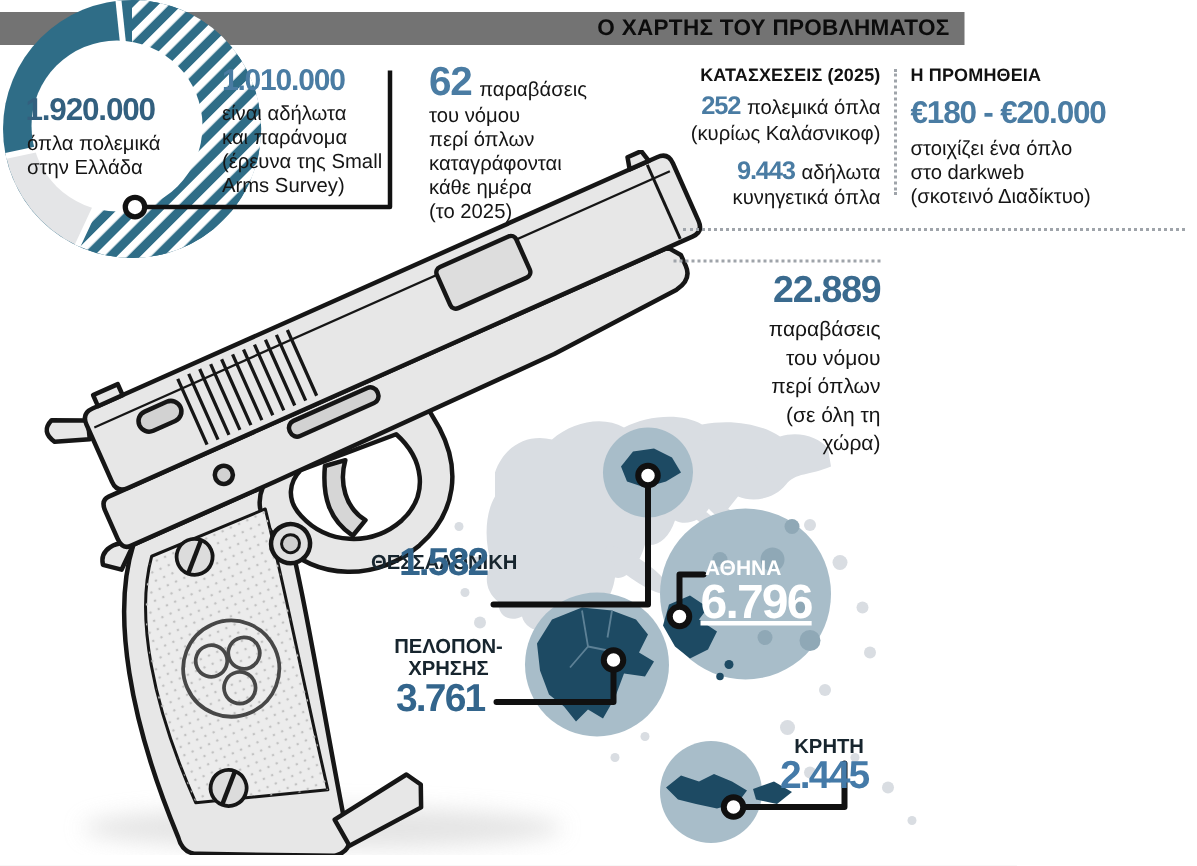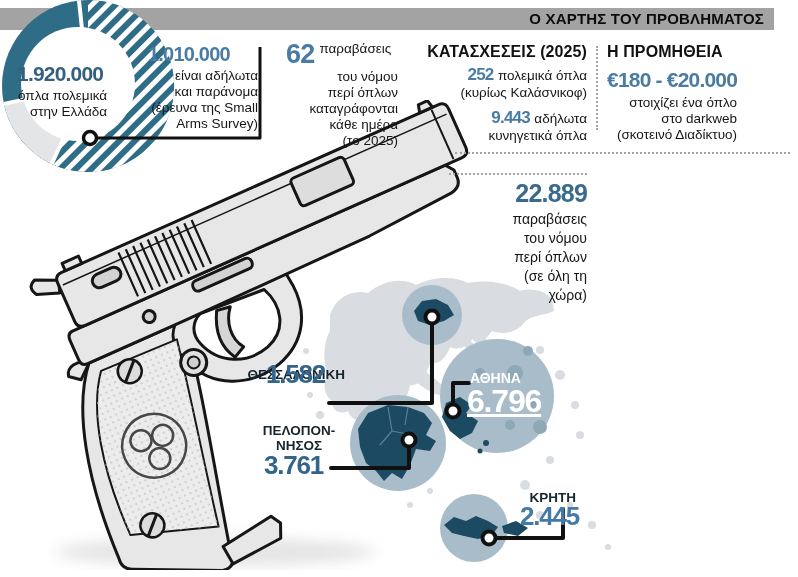--- a/index.html
+++ b/index.html
@@ -2,35 +2,35 @@
 <html lang="el"><head>
 <meta charset="utf-8">
 <style>
   html,body{margin:0;padding:0;background:#f4f4f4;}
   .stage{
     position:relative;width:798px;height:577px;background:#ffffff;
     font-family:"Liberation Sans", sans-serif;color:#121212;overflow:hidden;
     margin:0 auto;
   }
   .abs{position:absolute;}
-  .preline{white-space:pre-line;text-align:right;}
+  .preline{white-space:pre-line;}
   
   .titlebar{
-    top:8px;left:0;width:774px;height:22px;background:#a3a3a3;
+    top:8px;left:0;width:643px;height:22px;background:#737373;
   }
   .titlebar .t{
     position:absolute;right:10px;top:0;line-height:22px;font-size:15px;
     font-weight:bold;color:#0c0c0c;letter-spacing:.2px;
   }
   
   .bignum{font-weight:bold;letter-spacing:-0.8px;}
   .steel{color:#4a7ca3;}
   .darksteel{color:#33607f;}
   .body-sm{font-size:13.5px;line-height:1.18;color:#151515;}
-  .h-black{font-size:16px;font-weight:bold;color:#111;letter-spacing:.1px;}
+  .h-black{font-size:12px;font-weight:bold;color:#111;letter-spacing:.1px;}
   .dotted-h{border-top:2px dotted #9fa4aa;height:0;}
   .dotted-v{border-left:2px dotted #9fa4aa;width:0;}
   .right{text-align:right;}
   .mapname{font-size:13.5px;font-weight:bold;color:#17252e;line-height:1.1;}
   .mapval{font-size:26px;font-weight:bold;letter-spacing:-1.2px;line-height:1;}
   svg{display:block;}
 </style>
 </head>
 <body>
 
@@ -229,21 +229,21 @@
 
   <div class="abs" style="left:148px;top:43px;width:110px;">
     <div class="bignum steel" style="font-size:20px;">1.010.000</div>
     <div class="body-sm preline" style="margin-top:2px;">είναι αδήλωτα
 και παράνομα
 (έρευνα της Small
 Arms Survey)</div>
   </div>
 
   <div class="abs" style="left:286px;top:41px;width:112px;">
-    <div style="display:flex;align-items:flex-start;gap:5px;">
+    <div style="display:flex;align-items:flex-end;gap:5px;">
       <span class="bignum steel" style="font-size:27px;line-height:1;">62</span>
       <span class="body-sm">παραβάσεις</span>
     </div>
     <div class="body-sm preline" style="margin-top:1px;">του νόμου
 περί όπλων
 καταγράφονται
 κάθε ημέρα
 (το 2025)</div>
   </div>
 
@@ -283,19 +283,19 @@
 χώρα)</div>
   </div>
 
   <div class="abs mapname right" style="right:453px;top:368px;">ΘΕΣΣΑΛΟΝΙΚΗ</div>
   <div class="abs mapval right" style="right:473px;top:361px;color:#33658c;">1.582</div>
 
   <div class="abs mapname" style="left:470px;top:371px;color:#ffffff;font-size:14px;">ΑΘΗΝΑ</div>
   <div class="abs mapval" style="left:467px;top:385px;color:#ffffff;font-size:32px;text-decoration:underline;">6.796</div>
 
   <div class="abs mapname preline" style="left:262px;top:424px;width:74px;text-align:center;">ΠΕΛΟΠΟΝ-
-ΝΗΣΟΣ</div>
+ΧΡΗΣΗΣ</div>
   <div class="abs mapval right" style="right:475px;top:452px;color:#33658c;">3.761</div>
 
   <div class="abs mapname right" style="right:222px;top:491px;">ΚΡΗΤΗ</div>
   <div class="abs mapval right" style="right:219px;top:503px;color:#447aa8;">2.445</div>
 
 </div>
 
 </body></html>

